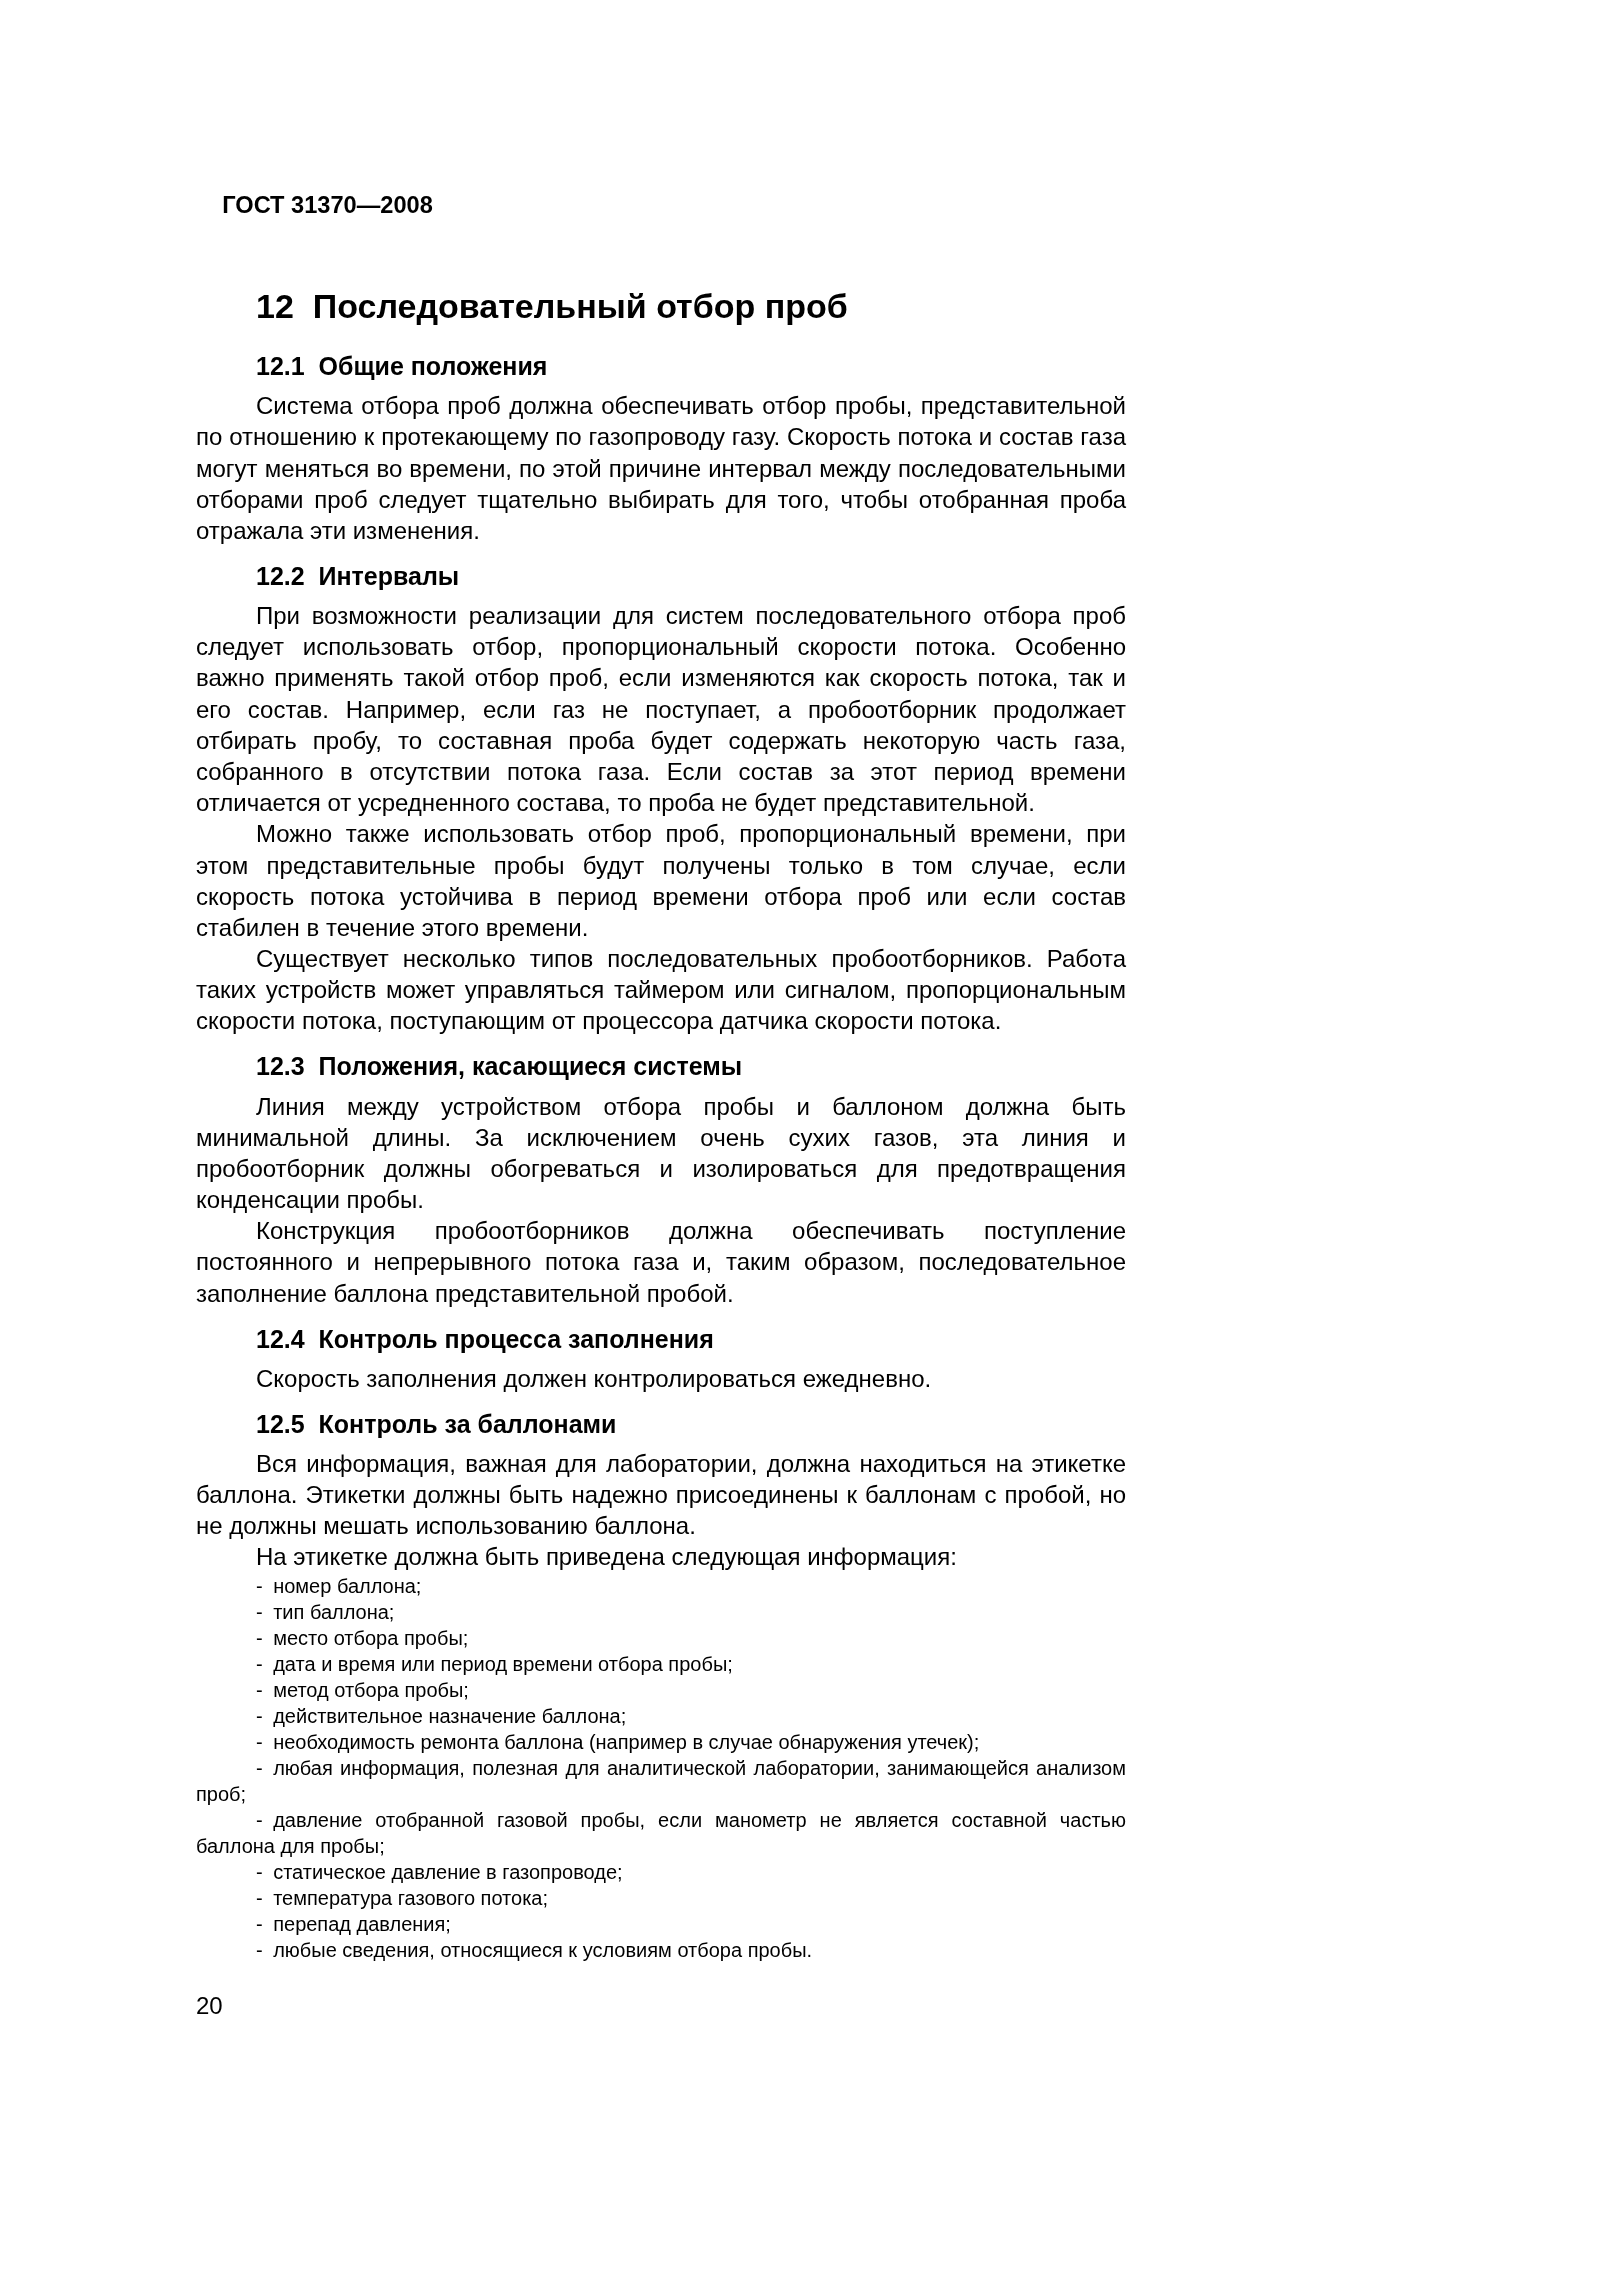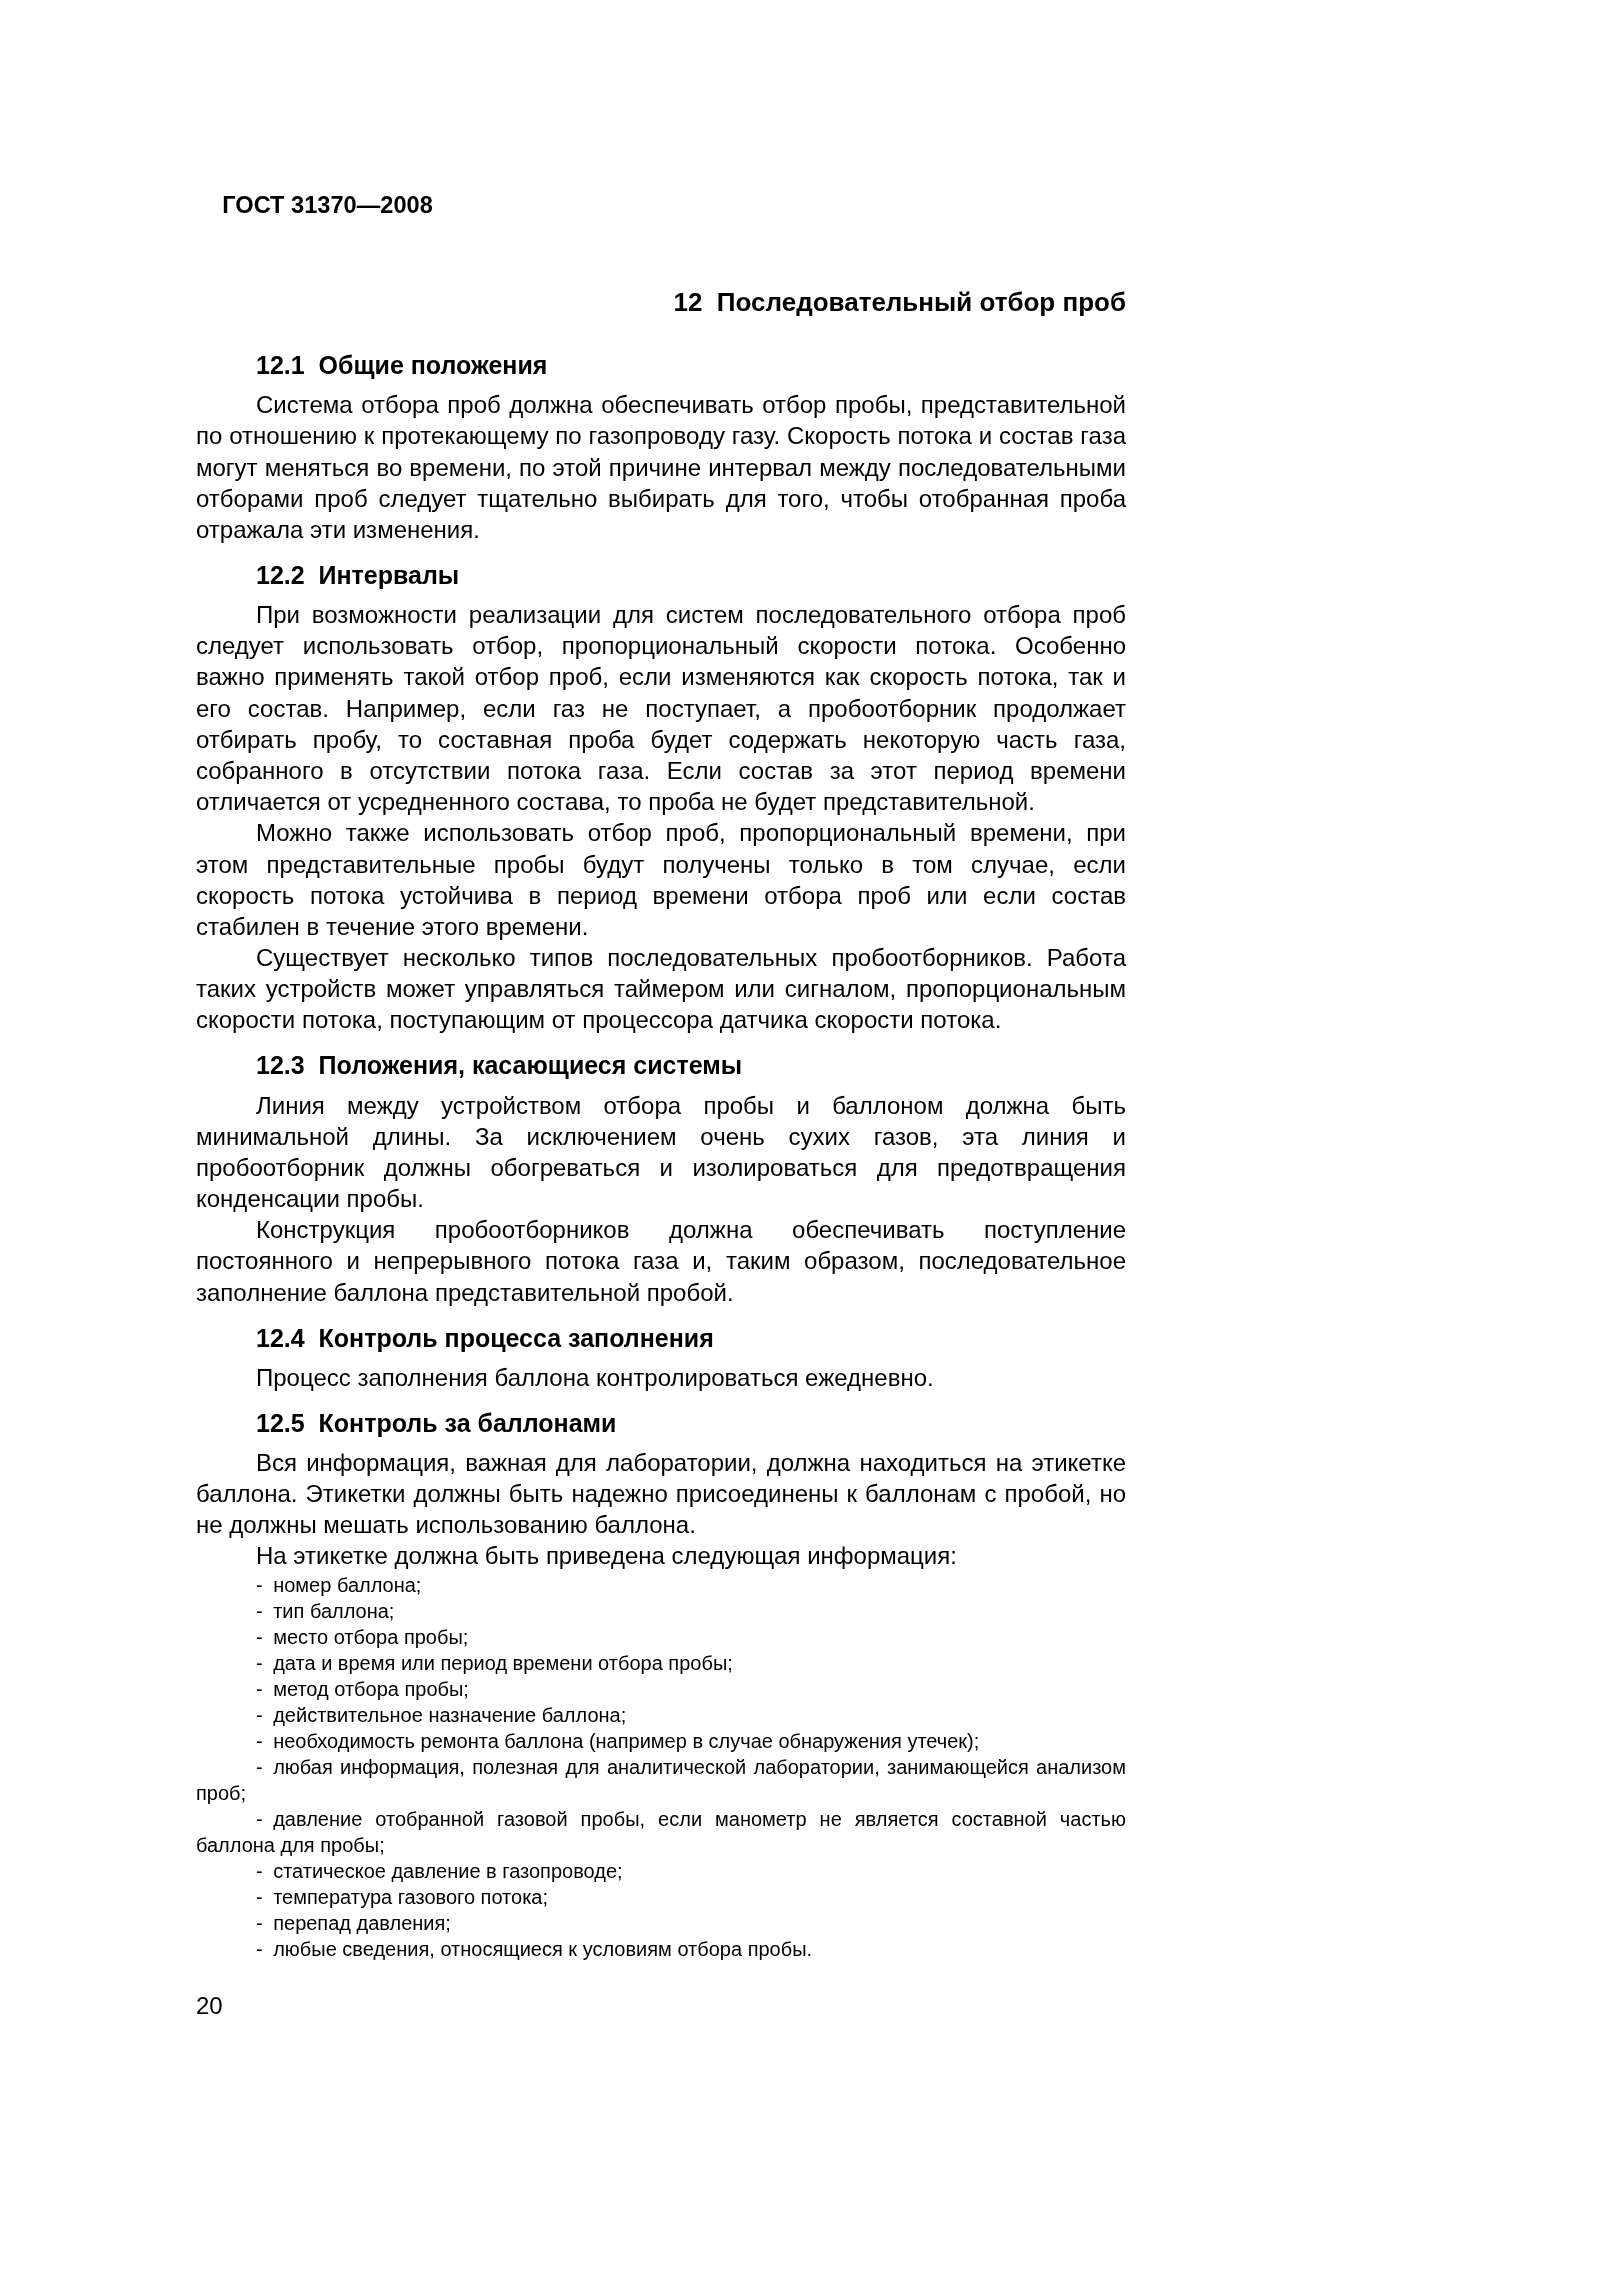--- a/index.html
+++ b/index.html
@@ -18,25 +18,24 @@
     position: relative;
     background: #ffffff;
   }
   .doc-header {
     font-size: 23.6px;
     font-weight: bold;
     margin-bottom: 41px;
     white-space: pre-wrap;
   }
   .chapter {
-    font-size: 26px;
+    font-size: 34px;
     font-weight: bold;
-    margin: 0 0 33px 60px;
+    margin: 0 0 26px 60px;
     white-space: pre-wrap;
-    text-align: right;
   }
   .subhead {
     font-size: 25px;
     font-weight: bold;
     margin: 15.7px 0 9.2px 60px;
     white-space: pre-wrap;
   }
   .para {
     font-size: 24px;
     line-height: 1.3;
@@ -78,21 +77,21 @@
     <h2 class="subhead">12.2  Интервалы</h2>
     <p class="para">При возможности реализации для систем последовательного отбора проб следует использовать отбор, пропорциональный скорости потока. Особенно важно применять такой отбор проб, если изменяются как скорость потока, так и его состав. Например, если газ не поступает, а пробоотборник продолжает отбирать пробу, то составная проба будет содержать некоторую часть газа, собранного в отсутствии потока газа. Если состав за этот период времени отличается от усредненного состава, то проба не будет представительной.</p>
     <p class="para">Можно также использовать отбор проб, пропорциональный времени, при этом представительные пробы будут получены только в том случае, если скорость потока устойчива в период времени отбора проб или если состав стабилен в течение этого времени.</p>
     <p class="para">Существует несколько типов последовательных пробоотборников. Работа таких устройств может управляться таймером или сигналом, пропорциональным скорости потока, поступающим от процессора датчика скорости потока.</p>
 
     <h2 class="subhead">12.3  Положения, касающиеся системы</h2>
     <p class="para">Линия между устройством отбора пробы и баллоном должна быть минимальной длины. За исключением очень сухих газов, эта линия и пробоотборник должны обогреваться и изолироваться для предотвращения конденсации пробы.</p>
     <p class="para">Конструкция пробоотборников должна обеспечивать поступление постоянного и непрерывного потока газа и, таким образом, последовательное заполнение баллона представительной пробой.</p>
 
     <h2 class="subhead">12.4  Контроль процесса заполнения</h2>
-    <p class="para">Процесс заполнения баллона контролироваться ежедневно.</p>
+    <p class="para">Скорость заполнения должен контролироваться ежедневно.</p>
 
     <h2 class="subhead">12.5  Контроль за баллонами</h2>
     <p class="para">Вся информация, важная для лаборатории, должна находиться на этикетке баллона. Этикетки должны быть надежно присоединены к баллонам с пробой, но не должны мешать использованию баллона.</p>
     <p class="para">На этикетке должна быть приведена следующая информация:</p>
 
     <div class="list">
       <p class="li"><span class="dash">-</span><span>номер баллона;</span></p>
       <p class="li"><span class="dash">-</span><span>тип баллона;</span></p>
       <p class="li"><span class="dash">-</span><span>место отбора пробы;</span></p>
       <p class="li"><span class="dash">-</span><span>дата и время или период времени отбора пробы;</span></p>

